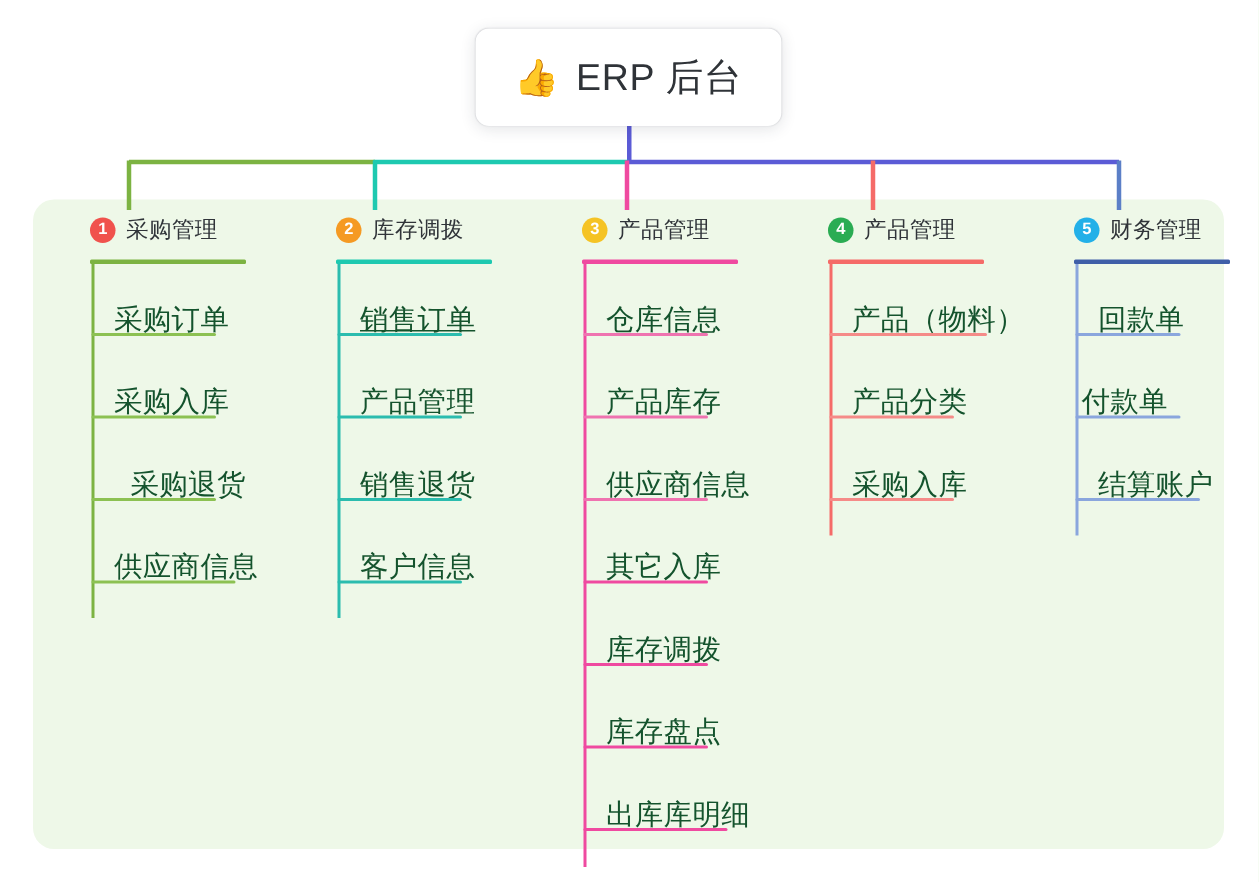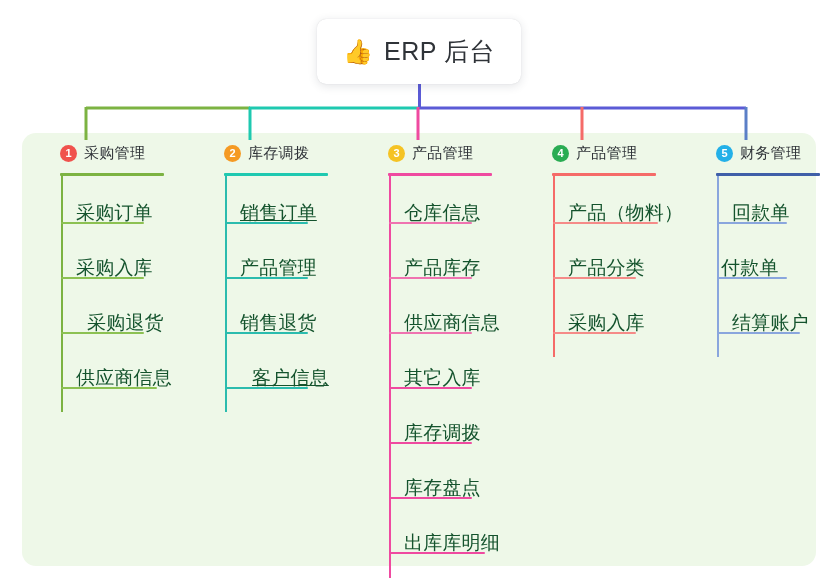--- a/index.html
+++ b/index.html
@@ -133,21 +133,21 @@
     </div>
     <div class="item" style="left:19px;top:114px;">
       <span class="item-label" style="left:15px;">产品管理</span>
       <div class="item-rule" style="top:22px;width:83px;background:#2bbcae;"></div>
     </div>
     <div class="item" style="left:19px;top:169px;">
       <span class="item-label" style="left:15px;">销售退货</span>
       <div class="item-rule" style="top:22px;width:83px;background:#2bbcae;"></div>
     </div>
     <div class="item" style="left:19px;top:224px;">
-      <span class="item-label" style="left:27px;text-decoration:underline;">客户信息</span>
+      <span class="item-label" style="left:15px;">客户信息</span>
       <div class="item-rule" style="top:22px;width:83px;background:#2bbcae;"></div>
     </div>
   </div>
 
   <div class="col" style="left:370px;">
     <div class="col-head">
       <span class="badge" style="background:#f5c324;">3</span>
       <span class="col-title">产品管理</span>
     </div>
     <div class="head-rule" style="width:104px;background:#ef4aa0;"></div>

